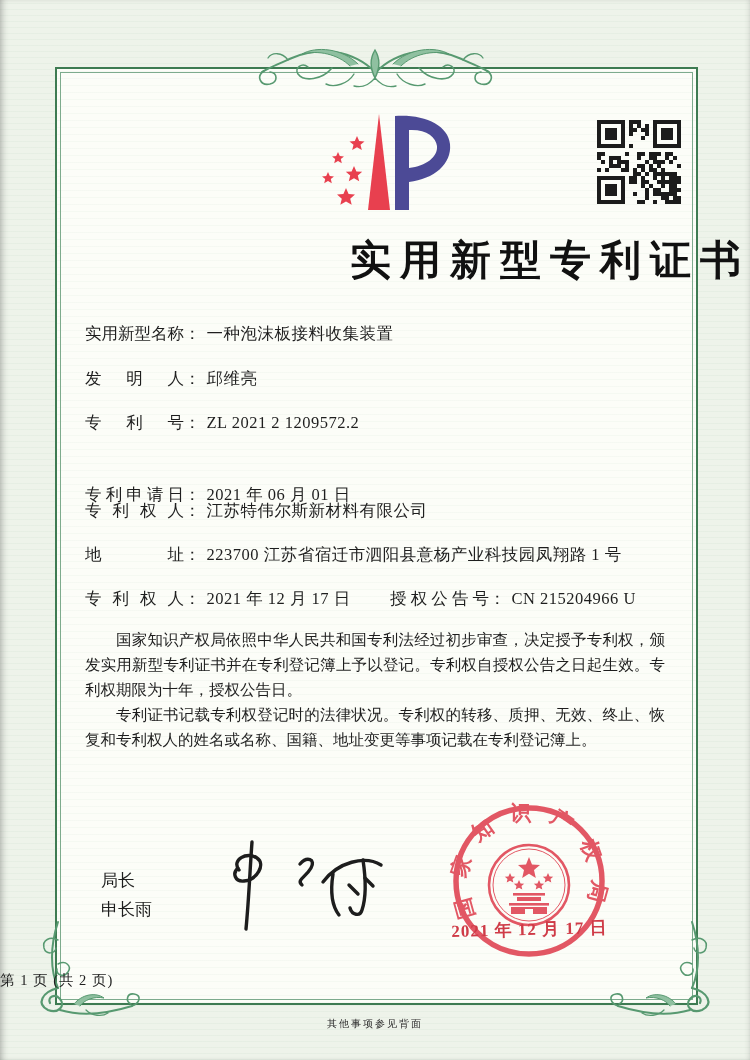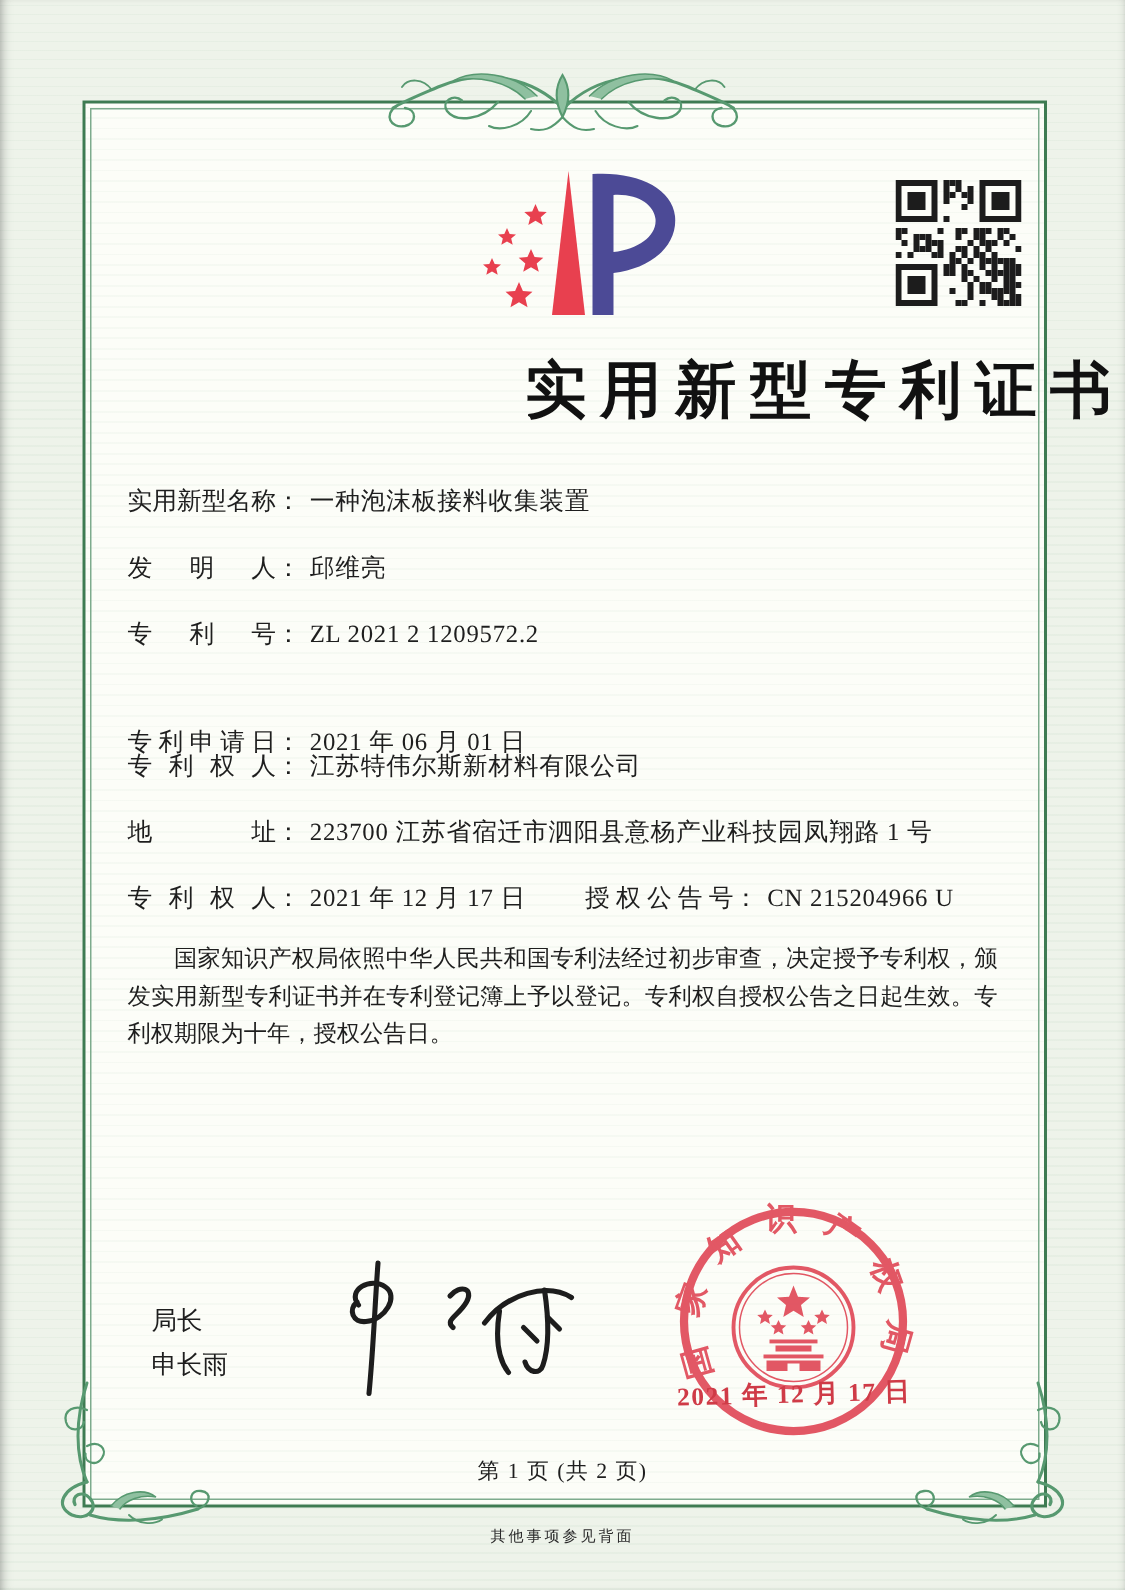--- a/index.html
+++ b/index.html
@@ -49,21 +49,21 @@
   .body-text p{margin:0;text-indent:2em;text-align:justify;}
 
   .signer{position:absolute;left:101px;top:866px;font-size:17px;line-height:29px;}
   .signature{position:absolute;left:205px;top:836px;}
 
   .seal{position:absolute;left:447px;top:801px;}
   .seal-date{
     position:absolute;left:447px;top:918px;width:165px;text-align:center;
     color:#cf3b47;font-size:17px;letter-spacing:1px;transform:rotate(-1.5deg);font-weight:600;
   }
-  .page-info{position:absolute;left:0;right:0;top:971px;text-align:center;font-size:14.5px;letter-spacing:1px;}
+  .page-info{position:absolute;left:0;right:0;top:971px;font-size:14.5px;letter-spacing:1px;}
   .footer-note{position:absolute;left:0;right:0;top:1017px;text-align:center;font-size:10px;letter-spacing:2px;color:#2a2a2a;}
 </style>
 </head>
 <body>
 
 <div class="page">
 
   <div class="frame">
     <div class="frame-inner"></div>
   </div>
@@ -287,20 +287,21 @@
     <div class="frow r6">
       <span class="flabel">专利权人</span><span class="fcolon">：</span><span class="fvalue">2021 年 12 月 17 日</span>
     </div>
     <div class="frow r7">
       <span class="flabel">授权公告号</span><span class="fcolon">：</span><span class="fvalue">CN 215204966 U</span>
     </div>
   </div>
 
   <div class="body-text">
     <p>国家知识产权局依照中华人民共和国专利法经过初步审查，决定授予专利权，颁发实用新型专利证书并在专利登记簿上予以登记。专利权自授权公告之日起生效。专利权期限为十年，授权公告日。</p>
+    <p>专利证书记载专利权登记时的法律状况。专利权的转移、质押、无效、终止、恢复和专利权人的姓名或名称、国籍、地址变更等事项记载在专利登记簿上。</p>
   </div>
 
   <div class="signer">
     <div>局长</div>
     <div>申长雨</div>
   </div>
 
   <svg class="signature" width="195" height="100" viewBox="0 0 195 100">
     <g fill="none" stroke="#1d1d1d" stroke-width="3.4" stroke-linecap="round">
       <path d="M34 34 C26 24 42 15 52 22 C61 28 52 44 39 45 C30 46 27 37 33 32"></path>

